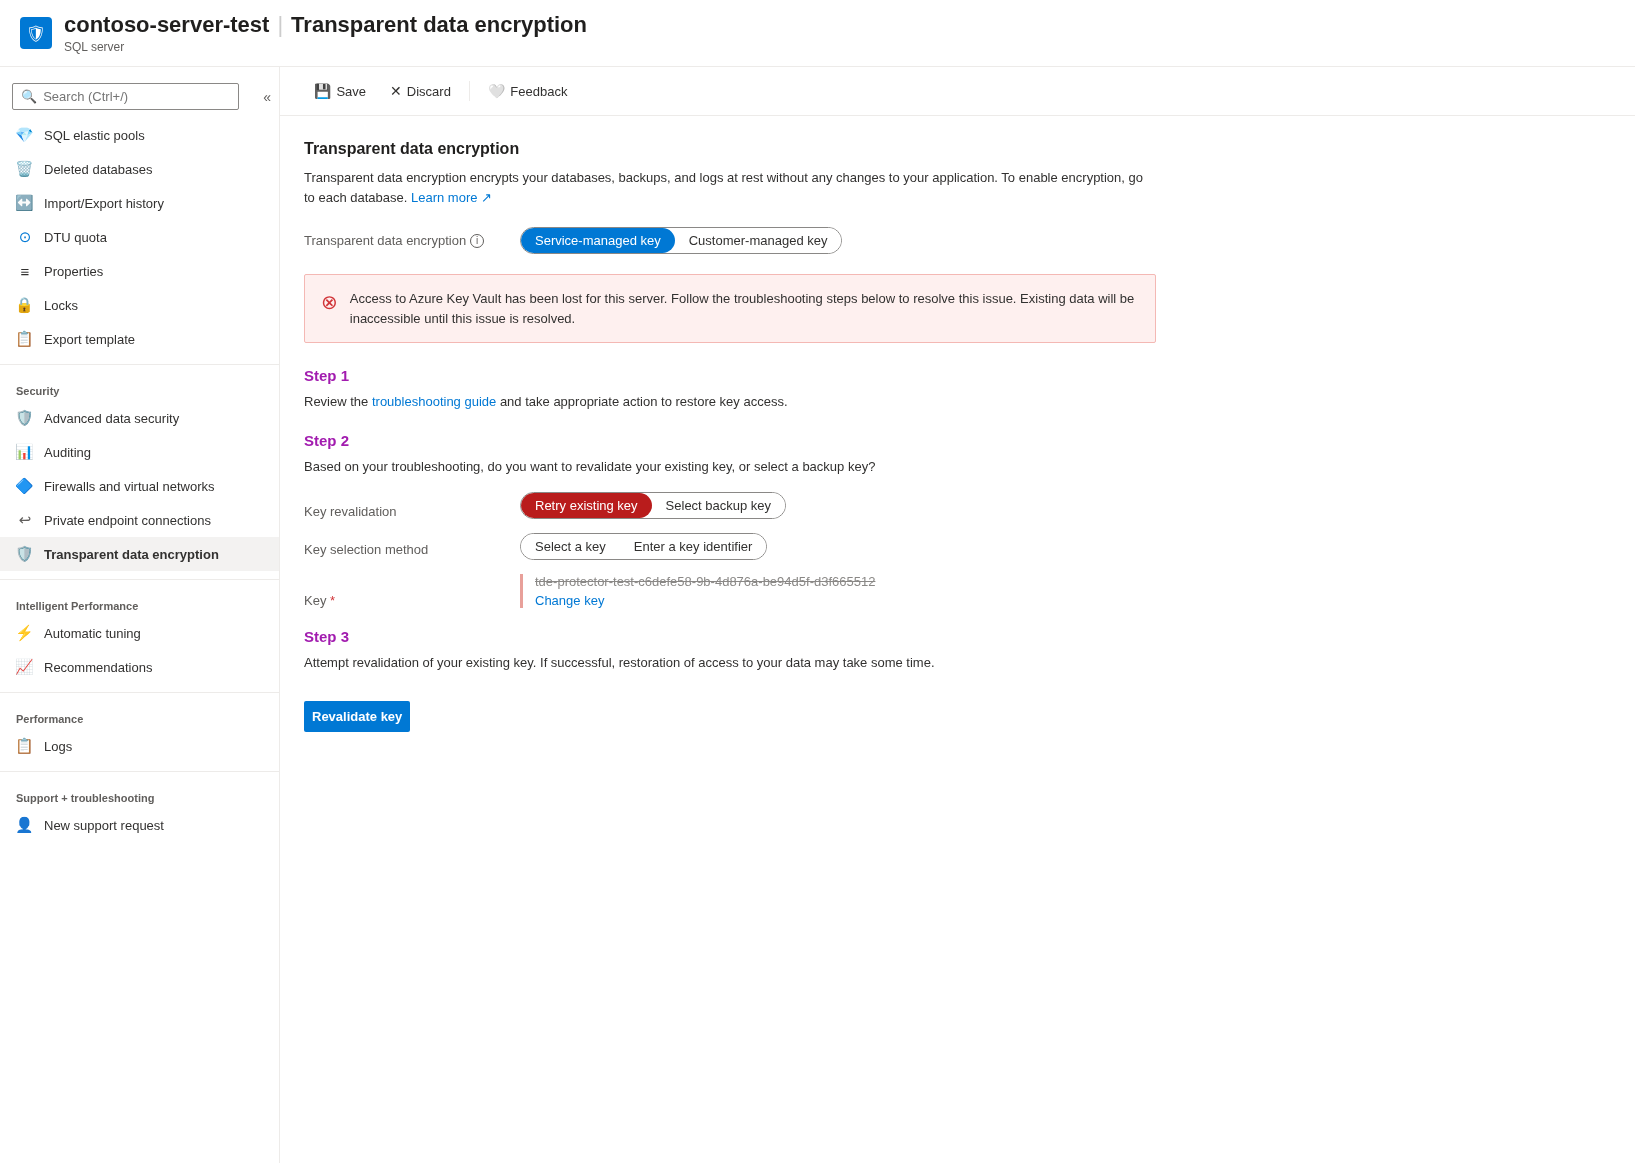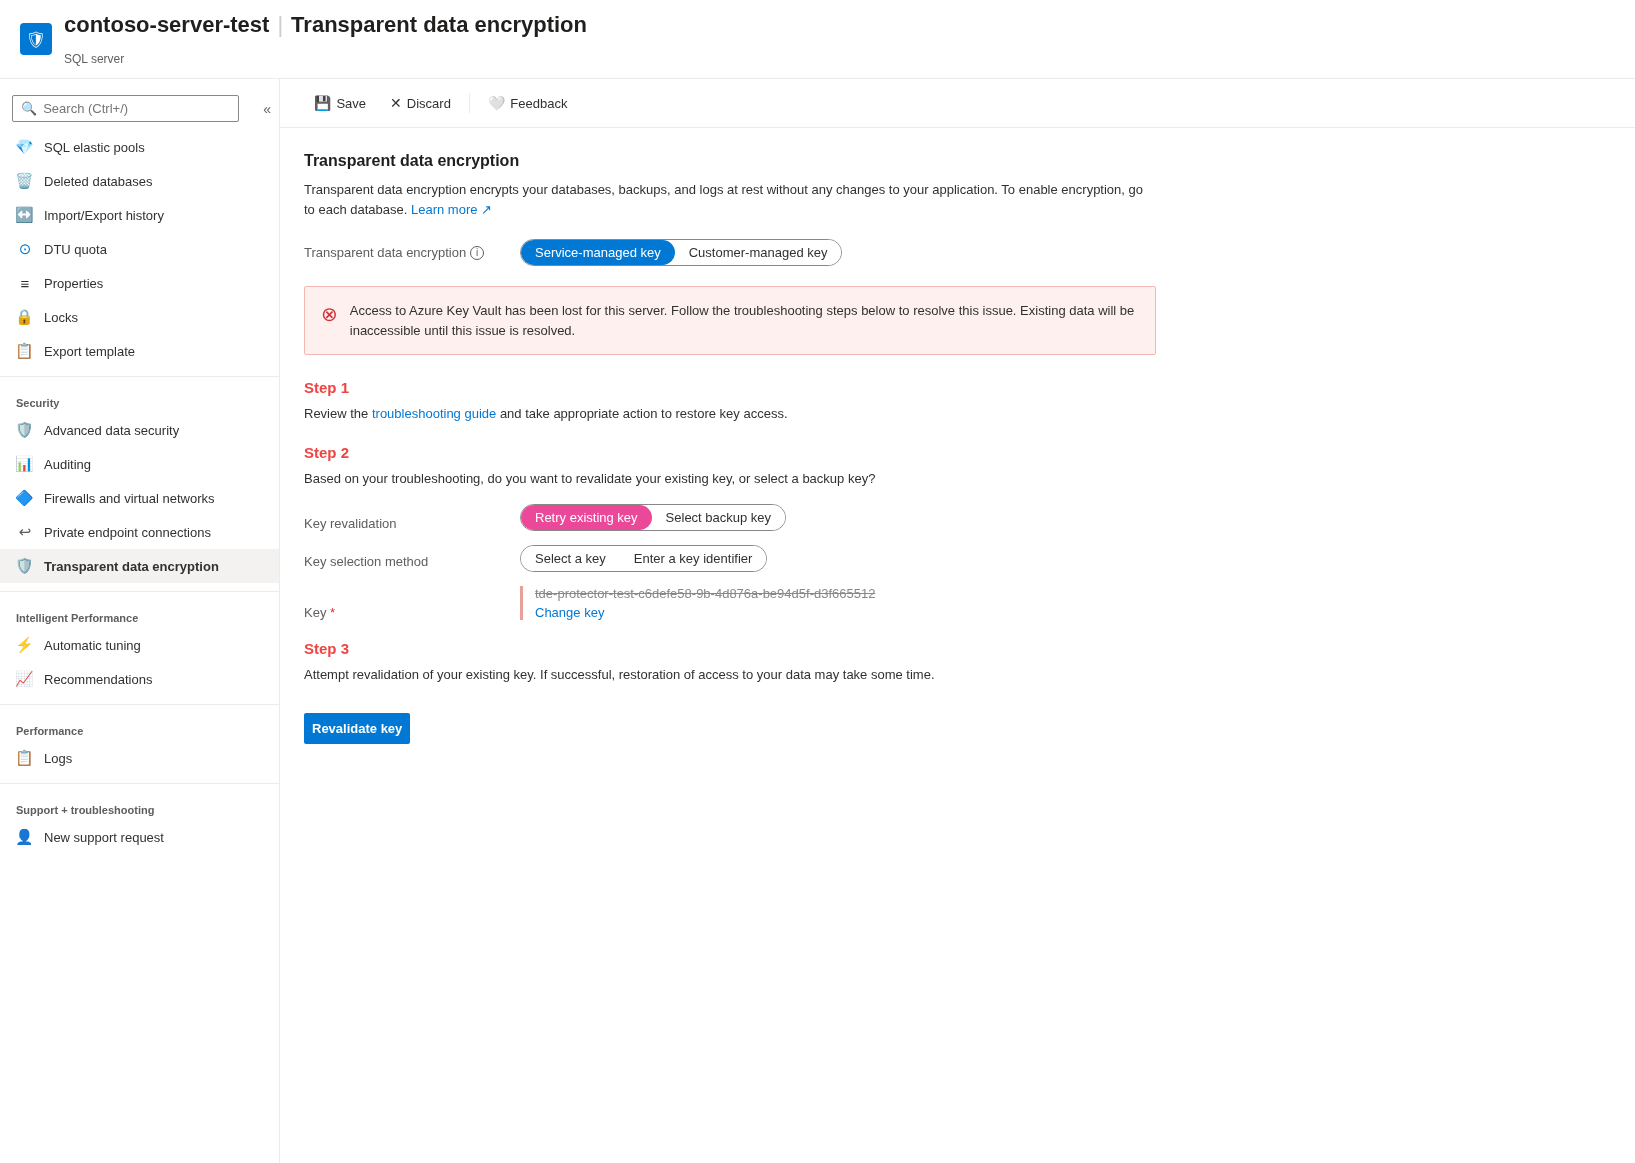--- a/index.html
+++ b/index.html
@@ -3,21 +3,21 @@
   <meta charset="utf-8">
   <style>
     * { box-sizing: border-box; margin: 0; padding: 0; }
     body { font-family: 'Segoe UI', Arial, sans-serif; font-size: 13px; color: #323130; background: #fff; }
 
     .app-container { display: flex; flex-direction: column; height: 100vh; }
 
     
     .page-header { display: flex; align-items: center; padding: 12px 20px; border-bottom: 1px solid #edebe9; background: #fff; }
     .page-header .azure-icon { width: 32px; height: 32px; margin-right: 12px; }
-    .header-title-block { display: flex; flex-direction: column; gap: 12px; }
+    .header-title-block { display: flex; flex-direction: column; }
     .header-main-title { font-size: 22px; font-weight: 600; color: #201f1e; display: flex; align-items: center; gap: 8px; }
     .header-separator { color: #ccc; font-weight: 300; }
     .header-subtitle { font-size: 12px; color: #605e5c; margin-top: 2px; }
 
     
     .main-layout { display: flex; flex: 1; overflow: hidden; }
 
     
     .sidebar { width: 280px; min-width: 280px; border-right: 1px solid #edebe9; overflow-y: auto; background: #fff; padding-top: 8px; }
     .search-box { display: flex; align-items: center; margin: 8px 12px; border: 1px solid #8a8886; border-radius: 2px; padding: 5px 8px; gap: 6px; }
@@ -54,31 +54,31 @@
     .toggle-group { display: flex; border: 1px solid #8a8886; border-radius: 20px; overflow: hidden; }
     .toggle-option { padding: 5px 14px; font-size: 13px; cursor: pointer; background: #fff; border: none; color: #323130; }
     .toggle-option.active { background: #0078d4; color: #fff; border-radius: 20px; }
 
     
     .alert-box { display: flex; align-items: flex-start; gap: 12px; background: #fef0ef; border: 1px solid #f4b8b4; border-radius: 2px; padding: 14px 16px; margin-bottom: 24px; }
     .alert-icon { font-size: 20px; color: #d13438; flex-shrink: 0; margin-top: 1px; }
     .alert-text { font-size: 13px; color: #323130; line-height: 1.5; }
 
     
-    .step-heading { font-size: 15px; font-weight: 600; color: #ef4444; margin-bottom: 8px; margin-top: 20px; }
+    .step-heading { font-size: 15px; font-weight: 600; color: #a21caf; margin-bottom: 8px; margin-top: 20px; }
     .step-desc { font-size: 13px; color: #323130; line-height: 1.5; margin-bottom: 16px; }
     .step-desc a { color: #0078d4; text-decoration: none; }
 
     
     .key-field-row { display: flex; align-items: flex-end; gap: 16px; margin-bottom: 14px; }
     .key-field-label { font-size: 13px; color: #605e5c; min-width: 200px; padding-top: 6px; }
     .key-selection-method-row { display: flex; align-items: center; gap: 16px; margin-bottom: 14px; }
     .key-toggle-group { display: flex; border: 1px solid #8a8886; border-radius: 20px; overflow: hidden; }
     .key-toggle-option { padding: 5px 14px; font-size: 13px; cursor: pointer; background: #fff; border: none; color: #323130; }
-    .key-toggle-option.active { background: #ec4899; color: #fff; border-radius: 20px; }
+    .key-toggle-option.active { background: #b91c1c; color: #fff; border-radius: 20px; }
 
     
     .key-value-block { border-left: 3px solid #e8a09a; padding-left: 12px; }
     .key-value-text { font-size: 13px; color: #201f1e; text-decoration: line-through; color: #8a8886; margin-bottom: 4px; word-break: break-all; }
     .change-key-link { color: #0078d4; font-size: 13px; cursor: pointer; text-decoration: none; }
 
     
     .revalidate-btn { background: #0078d4; color: #fff; border: none; padding: 8px 8px; font-size: 13px; cursor: pointer; border-radius: 2px; font-weight: 600; margin-top: 12px; }
 
     .info-icon { display: inline-flex; align-items: center; justify-content: center; width: 14px; height: 14px; border: 1px solid #605e5c; border-radius: 50%; font-size: 10px; color: #605e5c; cursor: pointer; }

